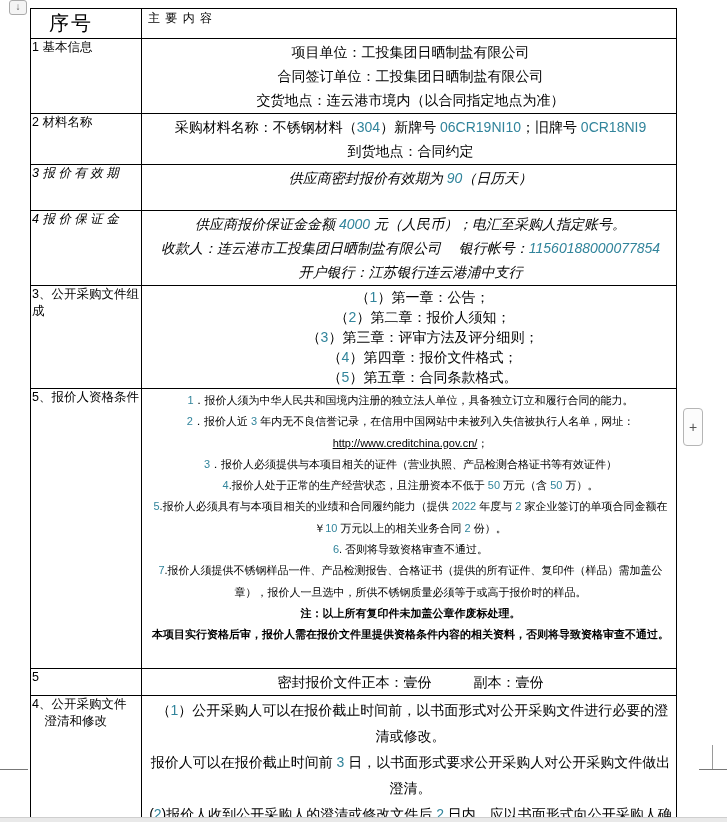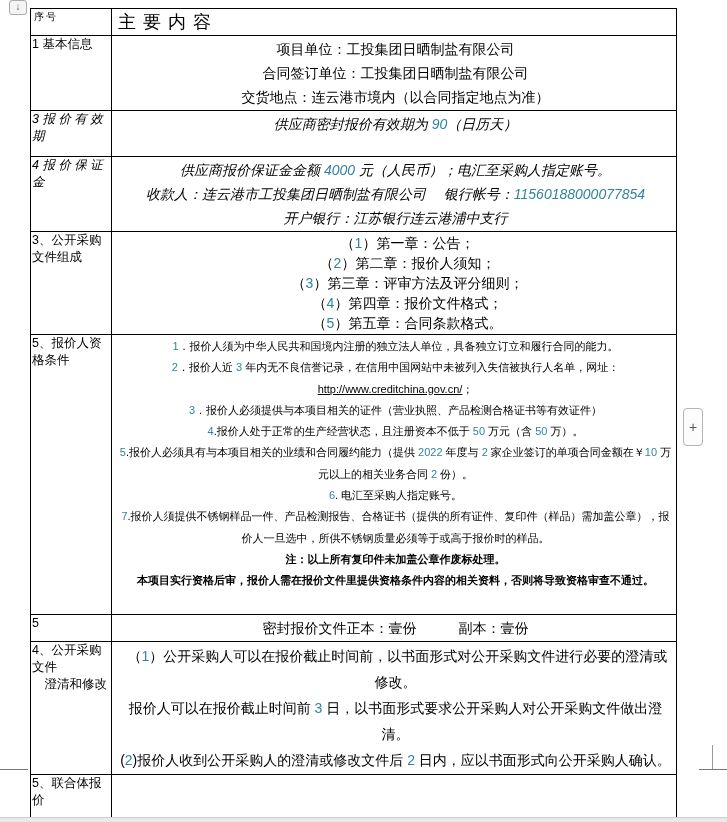--- a/index.html
+++ b/index.html
@@ -9,22 +9,22 @@
   }
   
   table.doc{
     position:absolute;left:30px;top:8px;width:647px;
     border-collapse:collapse;table-layout:fixed;
   }
   table.doc td,table.doc th{
     border:1px solid #000;vertical-align:top;overflow:hidden;
     font-weight:normal;text-align:left;
   }
-  th.h-no{width:74px;font-size:10px;padding:1px 3px;letter-spacing:2px;}
-  th.h-main{font-size:18px;padding:1px 6px;letter-spacing:1px;}
+  th.h-no{width:74px;font-size:20px;padding:1px 18px;letter-spacing:2px;}
+  th.h-main{font-size:12px;padding:1px 6px;letter-spacing:1px;}
   thead tr{height:22px;}
   td.label{
     width:74px;padding:0 1px;font-size:12.5px;line-height:17px;
     vertical-align:middle;word-break:break-all;
   }
   td.content{padding:1px 2px 1px 5px;font-size:14px;}
   .line{white-space:pre-wrap;word-break:break-all;line-height:24px;text-align:center;}
   .bold{font-weight:bold;}
   span.num{color:var(--num-color,#31849b);}
   span.link{text-decoration:underline;}
@@ -71,20 +71,29 @@
       <tr class="r1">
         <td class="label">
           <div>1 基本信息</div>
         </td>
         <td class="content">
           <div class="line"><span>项目单位：工投集团日晒制盐有限公司</span></div>
           <div class="line"><span>合同签订单位：工投集团日晒制盐有限公司</span></div>
           <div class="line"><span>交货地点：连云港市境内（以合同指定地点为准）</span></div>
         </td>
       </tr>
+      <tr class="r2">
+        <td class="label">
+          <div>2 材料名称</div>
+        </td>
+        <td class="content">
+          <div class="line"><span>采购材料名称：不锈钢材料（</span><span class="num">304</span><span>）新牌号 </span><span class="num">06CR19NI10</span><span>；旧牌号 </span><span class="num">0CR18NI9</span></div>
+          <div class="line"><span>到货地点：合同约定</span></div>
+        </td>
+      </tr>
       <tr class="r3">
         <td class="label">
           <div>3 报 价 有 效 期</div>
         </td>
         <td class="content">
           <div class="line"><span>供应商密封报价有效期为 </span><span class="num">90</span><span>（日历天）</span></div>
         </td>
       </tr>
       <tr class="r4">
         <td class="label">
@@ -112,21 +121,21 @@
         <td class="label">
           <div>5、报价人资格条件</div>
         </td>
         <td class="content">
           <div class="line"><span class="num">1</span><span>．报价人须为中华人民共和国境内注册的独立法人单位，具备独立订立和履行合同的能力。</span></div>
           <div class="line"><span class="num">2</span><span>．报价人近 </span><span class="num">3</span><span> 年内无不良信誉记录，在信用中国网站中未被列入失信被执行人名单，网址：</span></div>
           <div class="line"><span class="link">http://www.creditchina.gov.cn/</span><span>；</span></div>
           <div class="line"><span class="num">3</span><span>．报价人必须提供与本项目相关的证件（营业执照、产品检测合格证书等有效证件）</span></div>
           <div class="line"><span class="num">4</span><span>.报价人处于正常的生产经营状态，且注册资本不低于 </span><span class="num">50</span><span> 万元（含 </span><span class="num">50</span><span> 万）。</span></div>
           <div class="line"><span class="num">5</span><span>.报价人必须具有与本项目相关的业绩和合同履约能力（提供 </span><span class="num">2022</span><span> 年度与 </span><span class="num">2</span><span> 家企业签订的单项合同金额在￥</span><span class="num">10</span><span> 万元以上的相关业务合同 </span><span class="num">2</span><span> 份）。</span></div>
-          <div class="line"><span class="num">6</span><span>. 电汇至采购人指定账号。</span></div>
+          <div class="line"><span class="num">6</span><span>. 否则将导致资格审查不通过。</span></div>
           <div class="line"><span class="num">7</span><span>.报价人须提供不锈钢样品一件、产品检测报告、合格证书（提供的所有证件、复印件（样品）需加盖公章），报价人一旦选中，所供不锈钢质量必须等于或高于报价时的样品。</span></div>
           <div class="line bold"><span>注：以上所有复印件未加盖公章作废标处理。</span></div>
           <div class="line bold"><span>本项目实行资格后审，报价人需在报价文件里提供资格条件内容的相关资料，否则将导致资格审查不通过。</span></div>
         </td>
       </tr>
       <tr class="r7">
         <td class="label">
           <div>5</div>
         </td>
         <td class="content">

